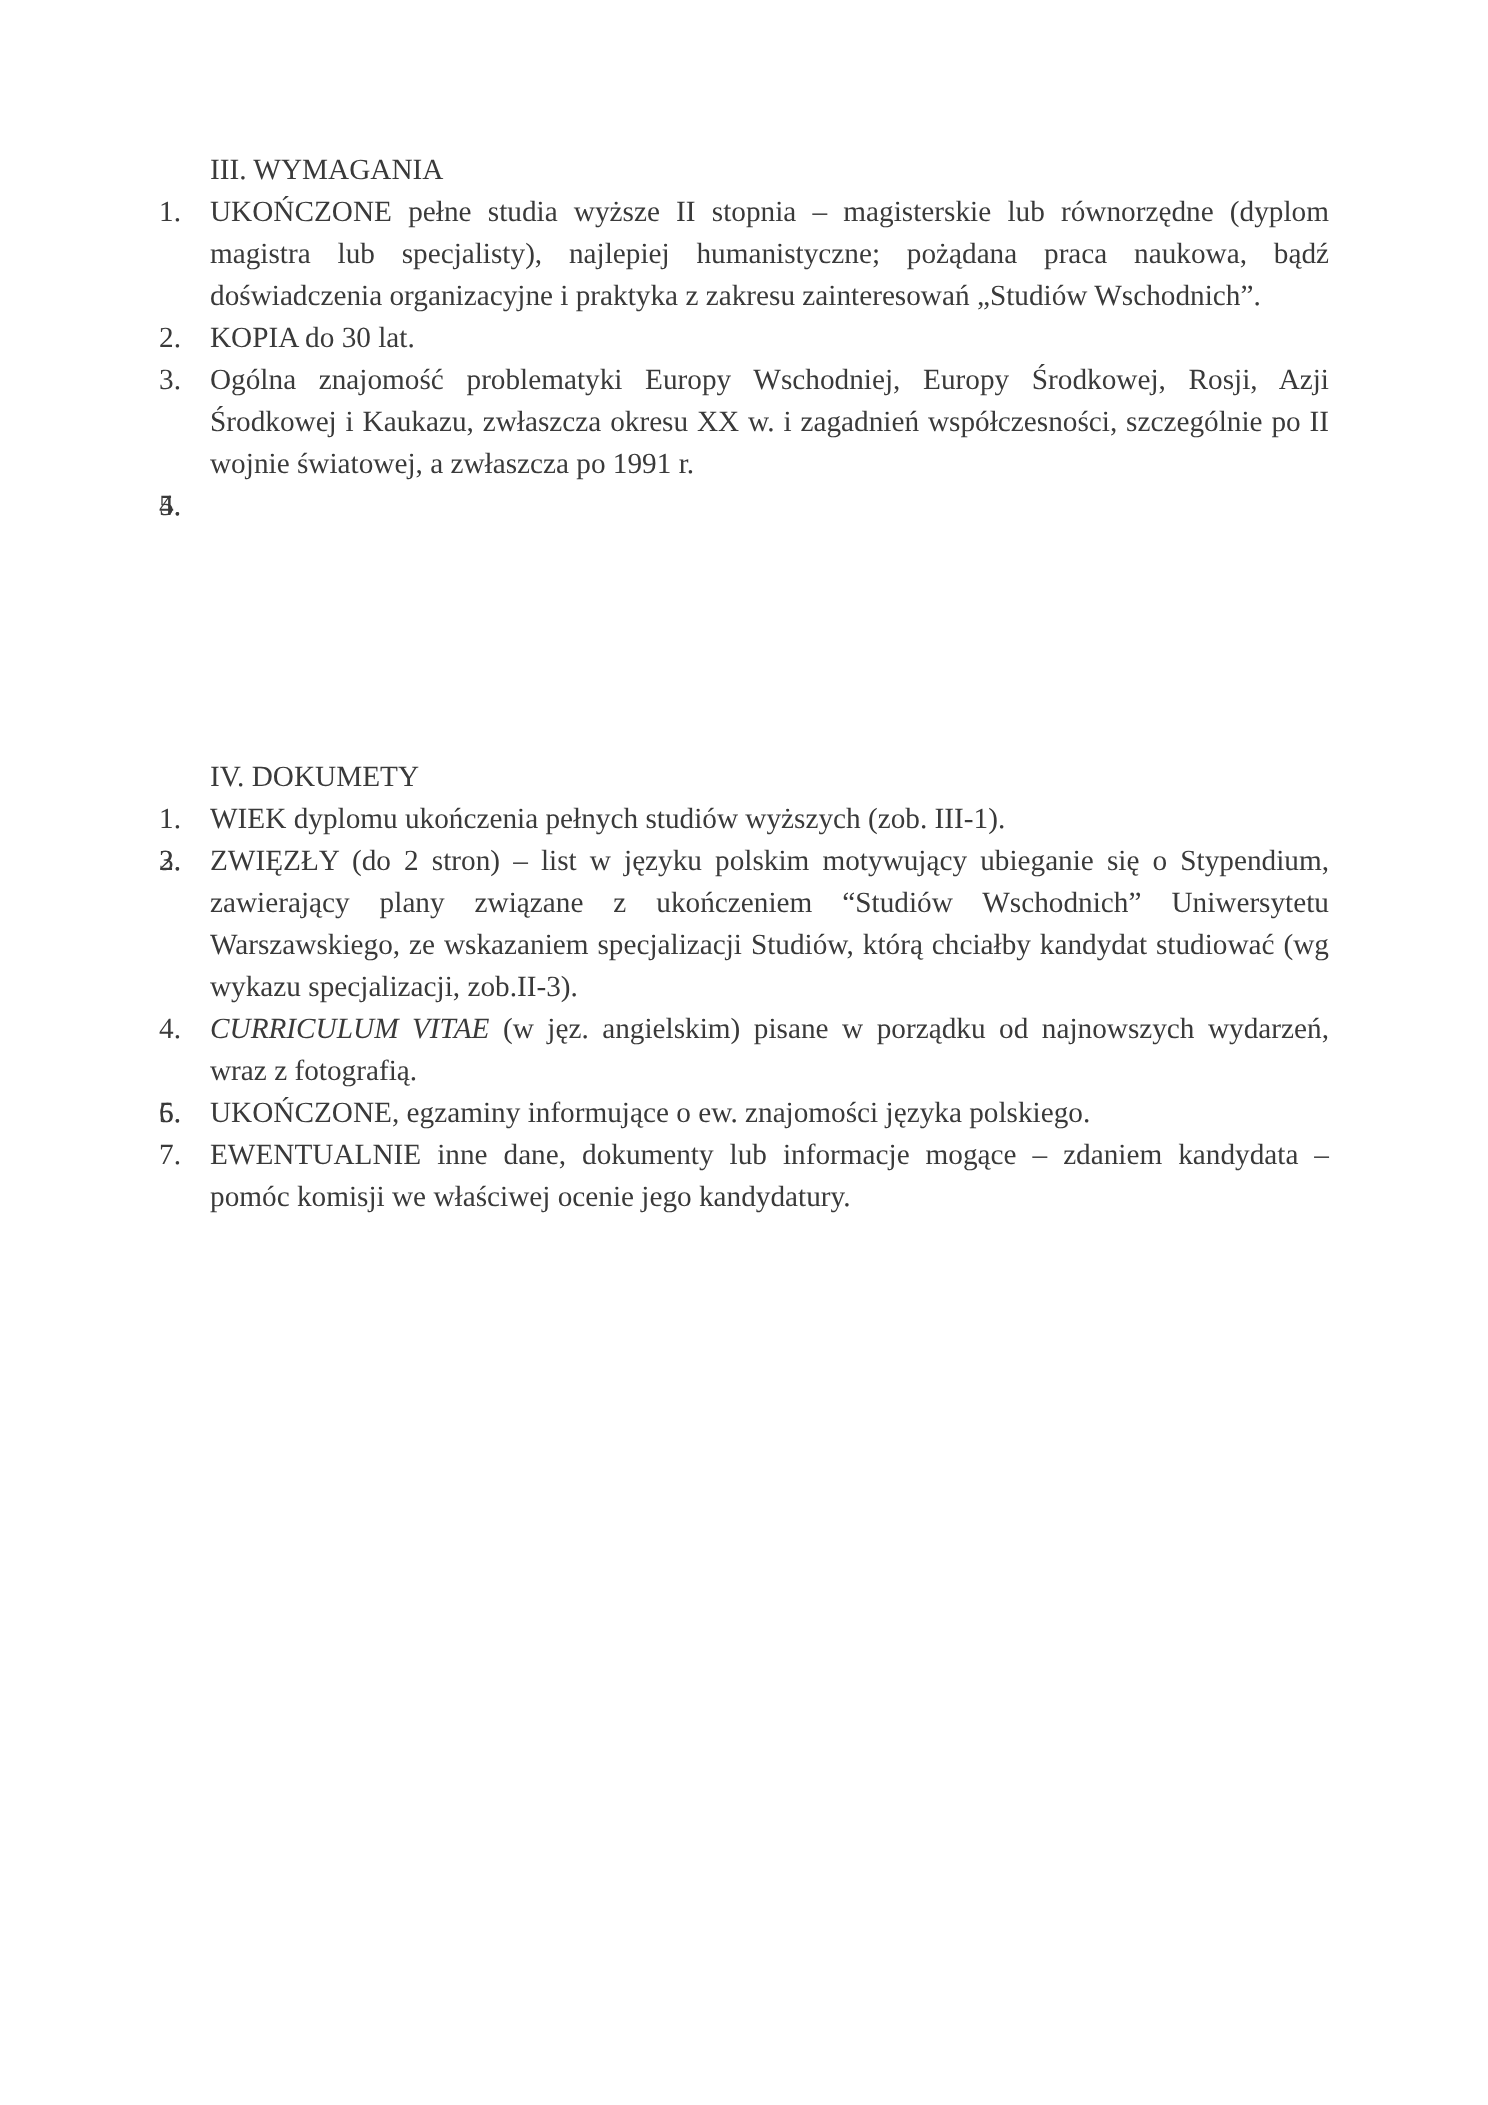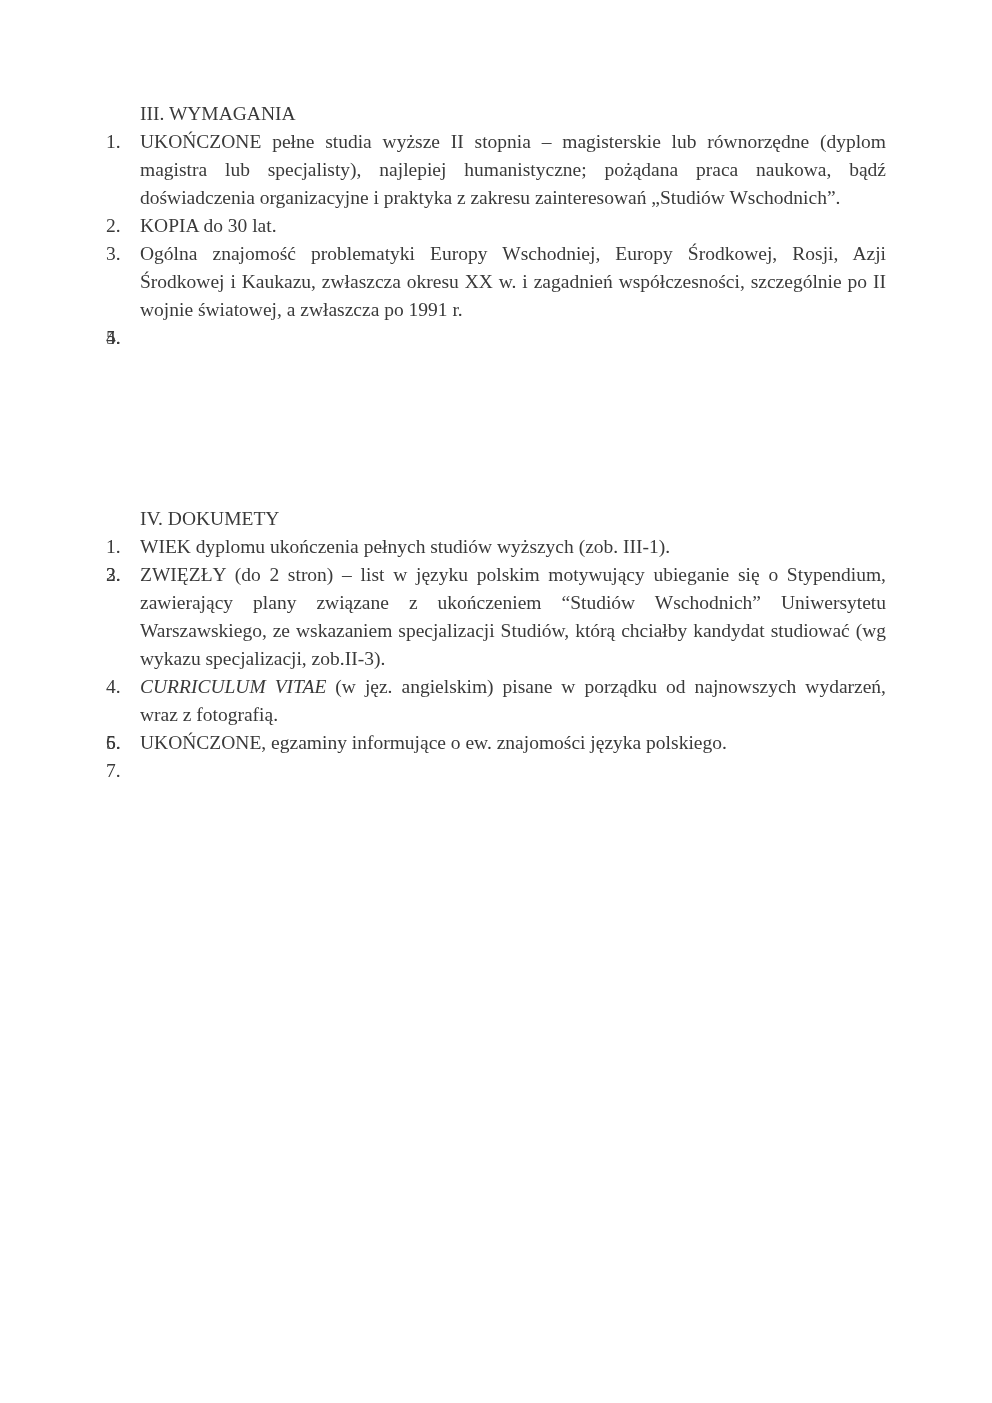--- a/index.html
+++ b/index.html
@@ -107,17 +107,18 @@
       </li>
       <li>
         <span class="num">5.</span>
       </li>
       <li>
         <span class="num">6.</span>
         <span class="item-text"><span class="lead">UKOŃCZONE</span><span>, egzaminy informujące o ew. znajomości języka polskiego.</span></span>
       </li>
       <li>
         <span class="num">7.</span>
+        <span class="item-text"><span class="lead">EWENTUALNIE</span><span> inne dane, dokumenty lub informacje mogące – zdaniem kandydata – pomóc komisji we właściwej ocenie jego kandydatury.</span></span>
       </li>
     </ol>
   </section>
 
 </div>
 
 </body></html>

